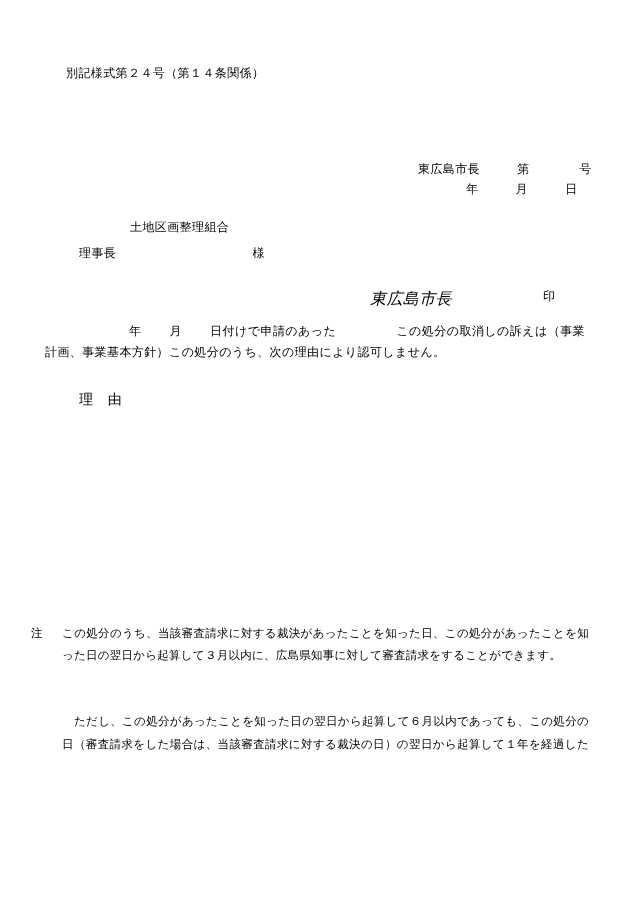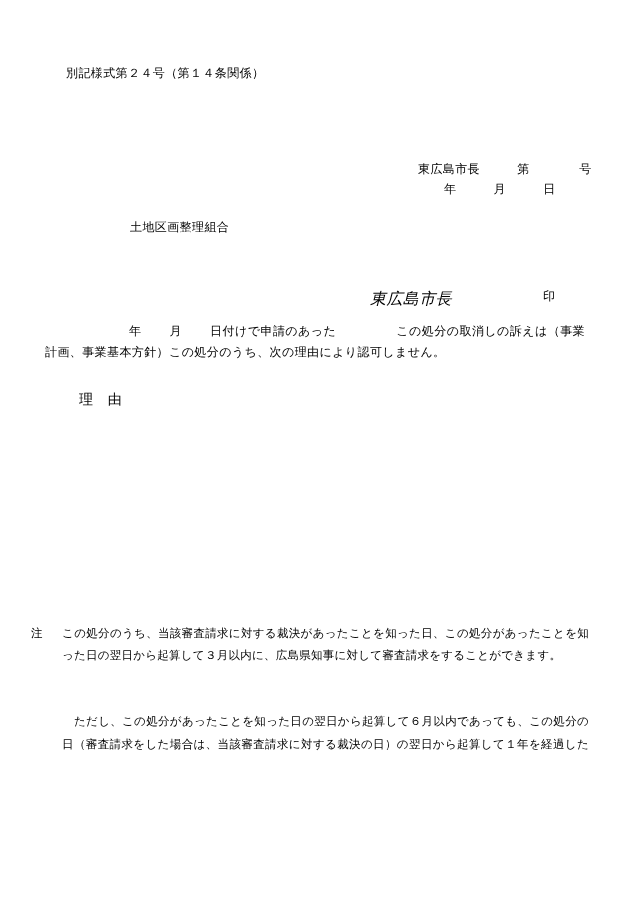--- a/index.html
+++ b/index.html
@@ -42,21 +42,21 @@
   }
 
   
   .doc-number {
     left: 418px;
     top: 160px;
     font-size: 12px;
     letter-spacing: 0.4px;
   }
   .doc-date {
-    left: 444px;
+    left: 466px;
     top: 180px;
     font-size: 12px;
     letter-spacing: 0.4px;
   }
 
   
   .addressee-org {
     left: 130px;
     top: 218px;
     font-size: 12px;
@@ -142,20 +142,21 @@
 
   <div class="abs form-no">別記様式第２４号（第１４条関係）</div>
 
 
   <div class="abs doc-number"><span>東広島市長</span>　　　<span>第</span>　　　　<span>号</span></div>
 
   <div class="abs doc-date"><span>年</span>　　　<span>月</span>　　　<span>日</span></div>
 
   <div class="abs addressee-org">土地区画整理組合</div>
 
+  <div class="abs addressee-person"><span>理事長</span>　　　　　　　　　　　<span>様</span></div>
 
   <div class="abs issuer">東広島市長</div>
   <div class="abs issuer-seal">印</div>
 
   <div class="abs body-para"><span class="indent"></span><span>年</span><span class="gap-sm"></span><span>月</span><span class="gap-sm"></span><span>日付けで申請のあった</span><span class="gap-lg"></span><span>この処分の取消しの訴えは（事業計</span><span>画、事業基本方針）この処分のうち、次の理由により認可しません。</span></div>
 
   <div class="abs reason-label">理　由</div>
 
   <div class="abs notes">
     <div class="note-row note-first"><span class="note-marker">注</span><span>この処分のうち、当該審査請求に対する裁決があったことを知った日、この処分があったことを知った日の翌日から起算して３月以内に、広島県知事に対して審査請求をすることができます。</span></div>

